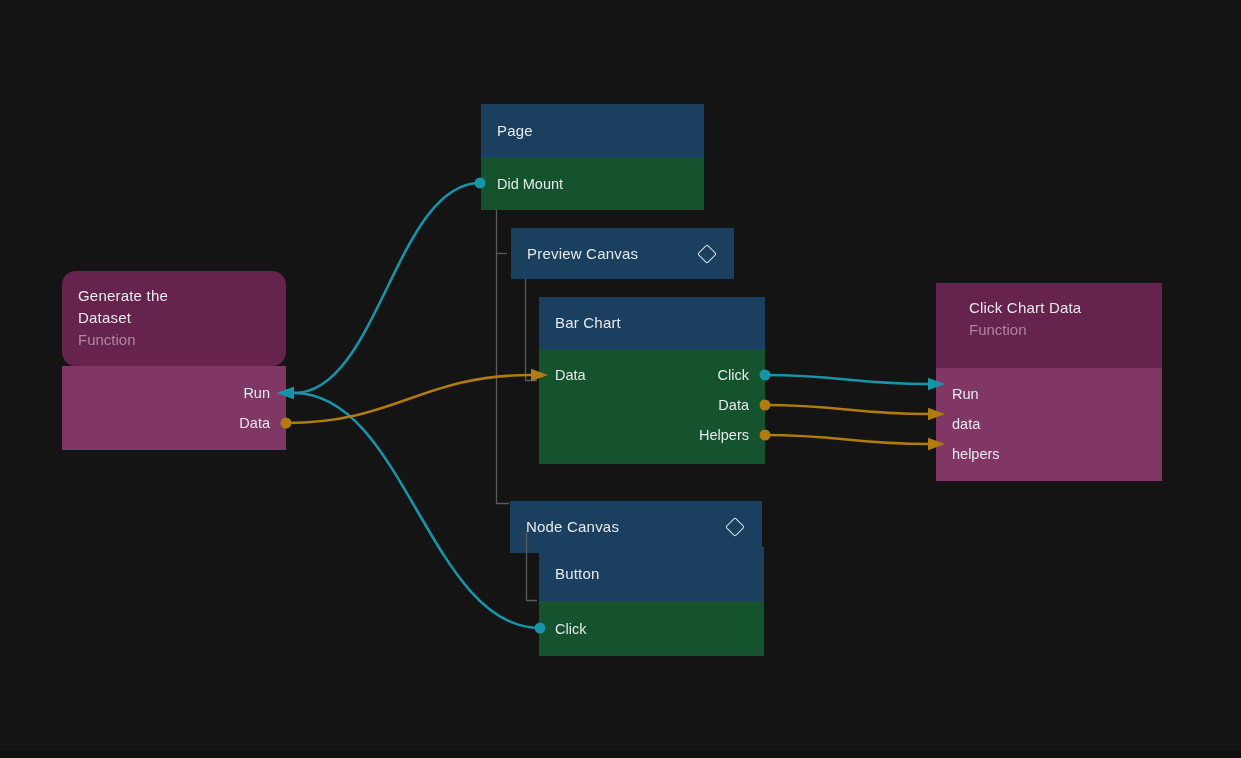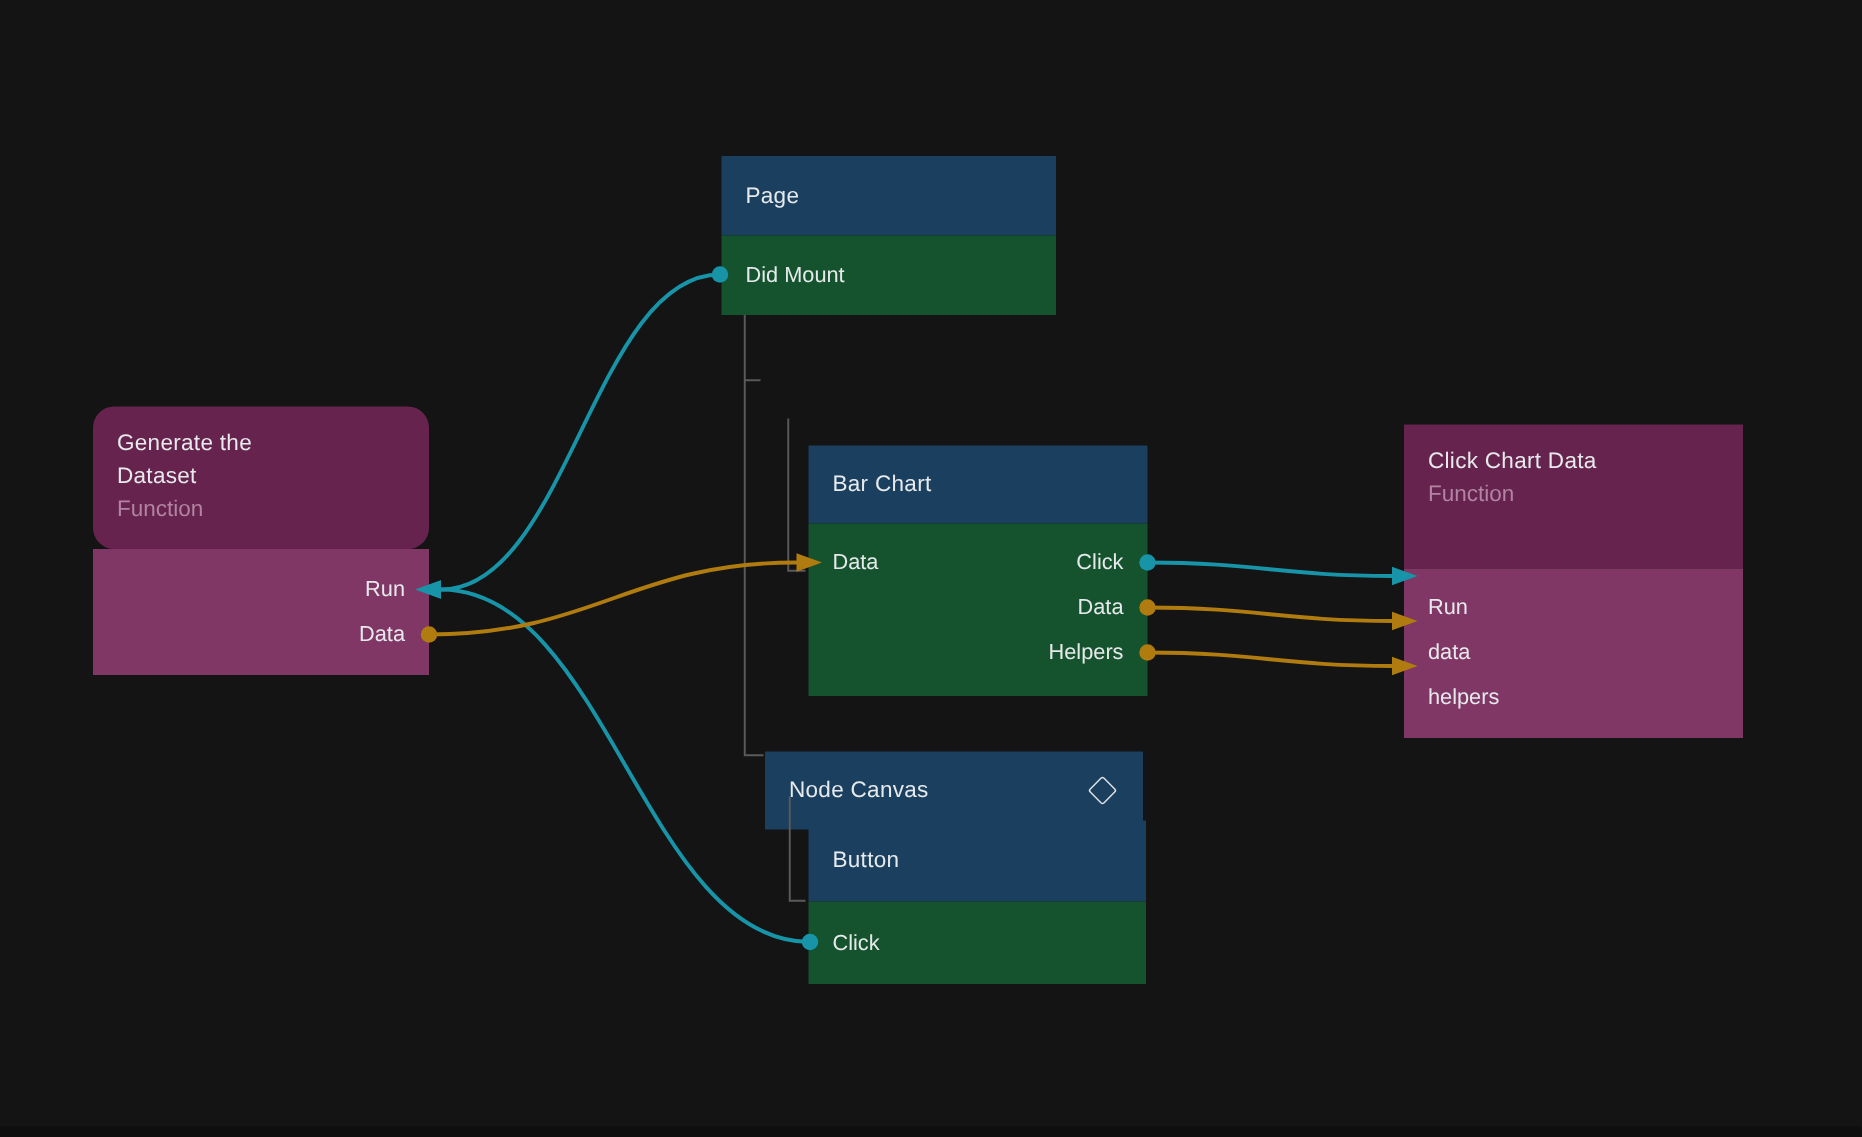--- a/index.html
+++ b/index.html
@@ -56,20 +56,26 @@
     <div class="node-header" style="height:53px;padding:0 16px;">
       <span class="node-title">Page</span>
     </div>
     <div class="node-body" style="height:53px;">
       <div class="single-row">
         <span>Did Mount</span>
       </div>
     </div>
   </div>
 
+  <div class="node blue" style="left:511px;top:228px;width:223px;">
+    <div class="node-header hdr-between" style="height:51px;padding:0 16px;">
+      <span class="node-title">Preview Canvas</span>
+      <span class="diamond-icon"></span>
+    </div>
+  </div>
 
   <div class="node blue" style="left:539px;top:297px;width:226px;">
     <div class="node-header" style="height:52px;padding:0 16px;">
       <span class="node-title">Bar Chart</span>
     </div>
     <div class="node-body" style="height:115px;padding-top:11px;">
       <div class="port-row left abs-in">
         <span>Data</span>
       </div>
       <div class="ports-col">
@@ -98,21 +104,21 @@
       <span class="node-title">Button</span>
     </div>
     <div class="node-body" style="height:55px;">
       <div class="single-row">
         <span>Click</span>
       </div>
     </div>
   </div>
 
   <div class="node purple" style="left:936px;top:283px;width:226px;">
-    <div class="node-header hdr-col" style="height:96px;padding:14px 16px 0;">
+    <div class="node-header hdr-col" style="height:85px;padding:14px 33px 0;">
       <span class="node-title">Click Chart Data</span>
       <span class="node-subtitle">Function</span>
     </div>
     <div class="node-body" style="height:113px;padding-top:11px;">
       <div class="ports-col">
         <div class="port-row left">
           <span>Run</span>
         </div>
         <div class="port-row left">
           <span>data</span>

